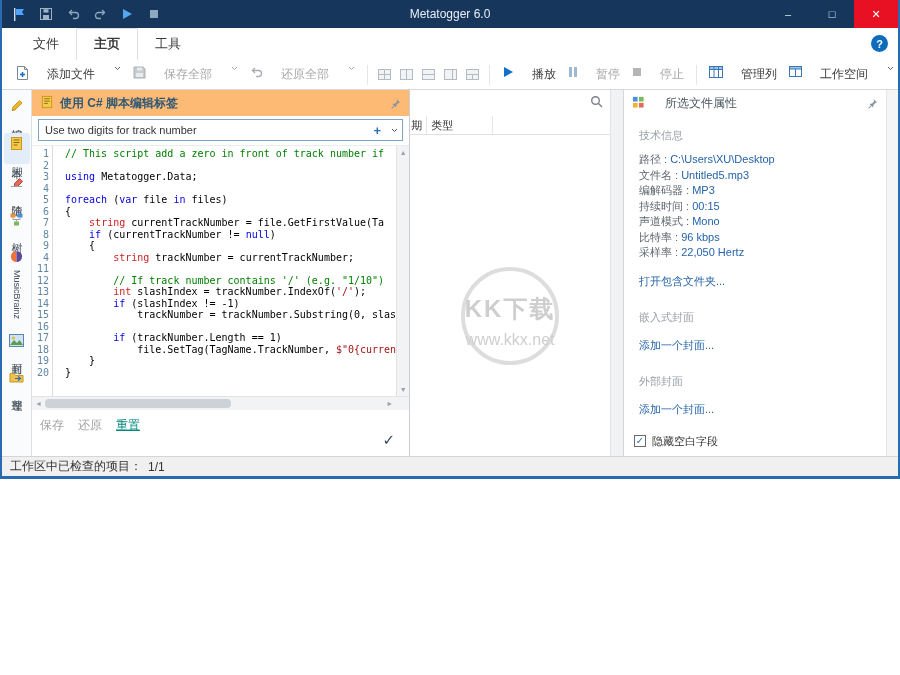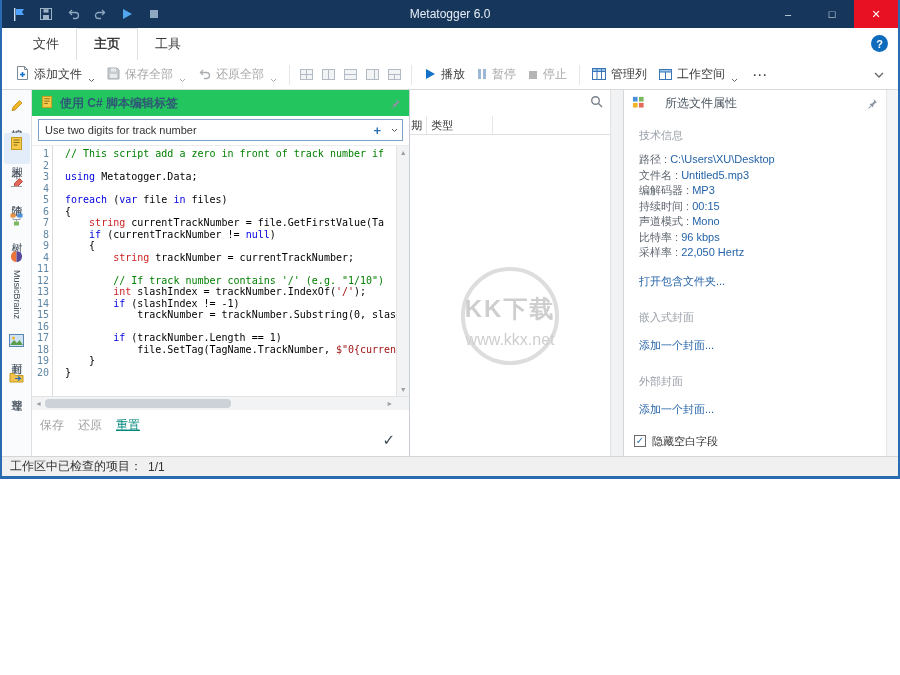--- a/index.html
+++ b/index.html
@@ -16,21 +16,21 @@
   .tb-btn.close{background:#e81123;color:#fff;}
 
   
   .ribbon-tabs{flex:0 0 30px;background:#fff;display:flex;align-items:flex-end;padding-left:14px;position:relative;}
   .tab{padding:6px 17px 7px;font-size:13px;color:#3b3b3b;}
   .tab.selected{font-weight:bold;border:1px solid #dcdfe3;border-bottom:none;border-radius:2px 2px 0 0;background:#fff;}
   .help-btn{position:absolute;right:10px;top:7px;width:17px;height:17px;border-radius:50%;background:#0f6cbd;color:#fff;font-size:11px;font-weight:bold;display:flex;align-items:center;justify-content:center;}
 
   
   .ribbon{flex:0 0 30px;background:#fff;display:flex;align-items:center;padding:0 8px;border-bottom:1px solid #d9d9d9;font-size:12px;color:#3b3b3b;}
-  .rb-btn{display:flex;align-items:flex-end;gap:5px;padding:4px 6px;border-radius:3px;white-space:nowrap;}
+  .rb-btn{display:flex;align-items:flex-start;gap:18px;padding:4px 6px;border-radius:3px;white-space:nowrap;}
   .rb-btn.disabled{color:#a8a8a8;}
   .caret{display:inline-flex;margin-left:1px;}
   .vsep{width:1px;height:20px;background:#e3e6ea;margin:0 6px;flex:0 0 1px;}
   .grid-icons{display:flex;gap:9px;margin:0 4px;}
   .grid-icons span{display:inline-flex;}
   .spacer{flex:1;}
   .rb-more{font-size:15px;color:#444;padding:0 8px;letter-spacing:1px;}
   .rb-collapse{padding:0 6px;display:flex;align-items:center;}
 
   
@@ -38,21 +38,21 @@
 
   
   .tool-strip{flex:0 0 30px;background:#fafbfc;border-right:1px solid #dcdfe3;display:flex;flex-direction:column;align-items:center;padding-top:5px;gap:7px;}
   .ts-item{display:flex;flex-direction:column;align-items:center;gap:3px;padding:3px 0 4px;width:26px;border-radius:3px;}
   .ts-item .ts-label{writing-mode:vertical-rl;text-orientation:mixed;font-size:11px;color:#44505c;letter-spacing:1px;line-height:1;}
   .ts-item.active{background:#e2edf9;}
   .ts-item.small .ts-label{font-size:9px;letter-spacing:0;}
 
   
   .script-panel{flex:0 0 308px;border-right:1px solid #c9ced4;display:flex;flex-direction:column;background:#fff;position:relative;}
-  .sp-header{flex:0 0 26px;display:flex;align-items:center;gap:6px;padding:0 8px;font-size:12px;font-weight:bold;color:#2f5876;background:#22c55e;}
+  .sp-header{flex:0 0 26px;display:flex;align-items:center;gap:6px;padding:0 8px;font-size:12px;font-weight:bold;color:#2f5876;background:#fdba74;}
   .pin{margin-left:auto;display:flex;}
   .sp-combo{margin:3px 6px 4px;height:22px;border:1px solid #7fa3c6;display:flex;align-items:center;font-size:11px;color:#333;padding-left:6px;background:#fff;}
   .sp-combo .plus{margin-left:auto;color:#2d6fb5;font-weight:bold;font-size:13px;padding:0 5px;}
   .sp-combo .combo-caret{width:16px;display:flex;justify-content:center;align-items:center;align-self:stretch;}
   .sp-editor{flex:1;display:flex;min-height:0;border-top:1px solid #ececec;}
   .gutter{flex:0 0 21px;padding:2px 3px 0 0;text-align:right;font-family:"DejaVu Sans Mono","Liberation Mono",monospace;font-size:10px;line-height:11.5px;color:#5f87a5;border-right:1px solid #dcdcdc;}
   .code{flex:1;padding:2px 0 0 4px;font-family:"DejaVu Sans Mono","Liberation Mono",monospace;font-size:10px;line-height:11.5px;white-space:pre;overflow:hidden;color:#000;margin-left:8px;}
   .code-line{height:11.5px;}
   .tok-kw{color:#0000e0;}
   .tok-ty{color:#cc2222;}

